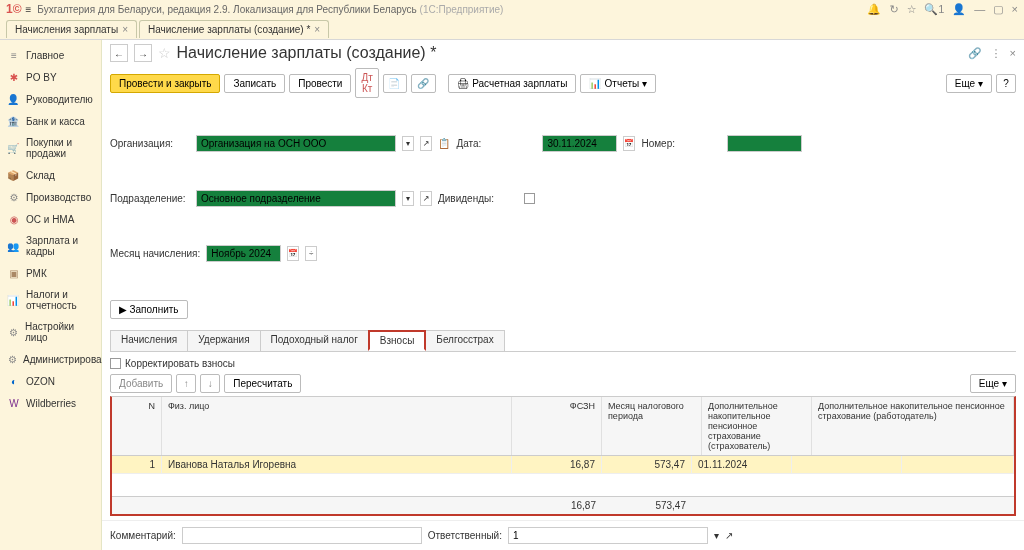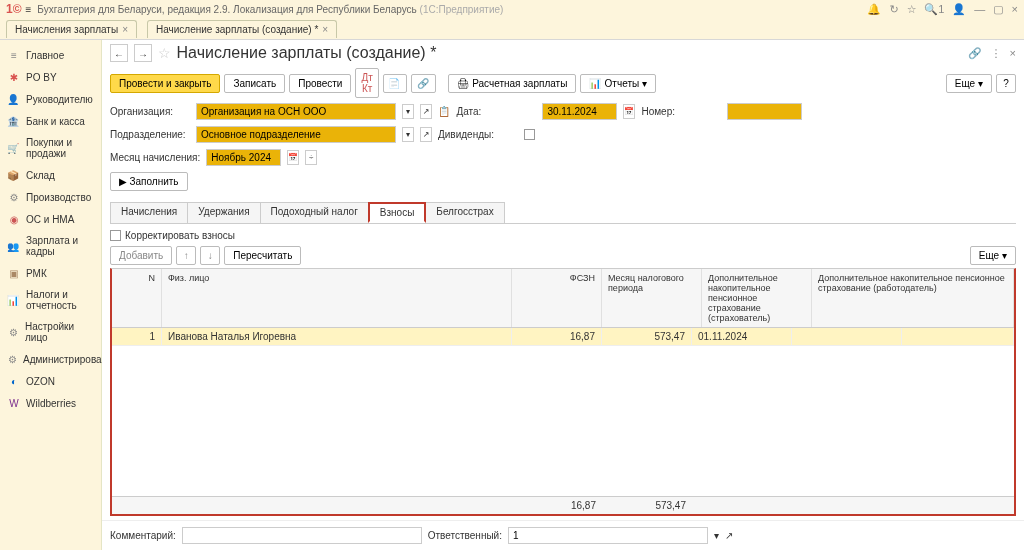--- a/index.html
+++ b/index.html
@@ -5,44 +5,44 @@
 * { box-sizing: border-box; margin: 0; padding: 0; font-family: Arial, sans-serif; }
 body { background: #fff; font-size: 11px; color: #333; overflow: hidden; }
 .app { width: 1024px; height: 550px; display: flex; flex-direction: column; }
 .titlebar { background: #fdf5dc; height: 18px; display: flex; align-items: center; padding: 0 6px; font-size: 10px; }
 .titlebar .logo { color: #d9534f; font-weight: bold; font-size: 12px; margin-right: 4px; }
 .titlebar .burger { margin-right: 6px; cursor: pointer; }
 .titlebar .title-text { color: #666; }
 .titlebar .paren { color: #aaa; }
 .titlebar .right-icons { margin-left: auto; display: flex; gap: 8px; align-items: center; color: #888; }
 .titlebar .right-icons span { cursor: pointer; font-size: 11px; }
-.tabs-row { background: #fdf5dc; height: 22px; display: flex; align-items: center; padding-left: 6px; border-bottom: 1px solid #d7d7d7; gap: 8px; }
+.tabs-row { background: #fdf5dc; height: 22px; display: flex; align-items: center; padding-left: 6px; border-bottom: 1px solid #d7d7d7; }
 .tab { background: #fdf5dc; border: 1px solid #c8c8a8; border-bottom: none; padding: 3px 8px; margin-right: 2px; font-size: 10px; display: flex; align-items: center; gap: 4px; cursor: pointer; border-radius: 3px 3px 0 0; }
 .tab .close-x { color: #888; cursor: pointer; }
 .main { flex: 1; display: flex; overflow: hidden; }
 .sidebar { width: 102px; background: #fdf5dc; border-right: 1px solid #e5e5c5; display: flex; flex-direction: column; padding-top: 4px; }
 .sidebar .item { display: flex; align-items: center; gap: 6px; padding: 5px 8px; font-size: 10px; cursor: pointer; }
 .sidebar .icn { width: 12px; height: 12px; display: inline-flex; align-items: center; justify-content: center; font-size: 10px; }
 .content { flex: 1; display: flex; flex-direction: column; background: #fff; overflow: hidden; }
 .page-header { display: flex; align-items: center; padding: 4px 8px; gap: 6px; }
 .page-header .nav-btn { border: 1px solid #ccc; width: 18px; height: 18px; display: inline-flex; align-items: center; justify-content: center; font-size: 10px; cursor: pointer; background: #fff; }
 .page-header .star { color: #ccc; font-size: 14px; }
 .page-header h1 { font-size: 16px; font-weight: normal; color: #333; }
 .page-header .right-ic { margin-left: auto; display: flex; gap: 8px; color: #888; }
 .page-header .right-ic span { cursor: pointer; }
 .toolbar { display: flex; align-items: center; gap: 4px; padding: 2px 8px; }
 .btn { border: 1px solid #bbb; background: #fff; padding: 3px 8px; font-size: 10px; cursor: pointer; border-radius: 2px; }
 .btn.yellow { background: #ffd94a; border-color: #d4a800; }
 .btn.icon-only { padding: 3px 5px; min-width: 20px; text-align: center; }
 .btn.ghost { color: #888; }
 .toolbar .sep { width: 4px; }
 .toolbar .right-group { margin-left: auto; display: flex; gap: 4px; align-items: center; }
-.form-row { display: flex; align-items: center; gap: 6px; padding: 3px 8px; font-size: 10px; }
+.form-row { display: flex; align-items: center; gap: 6px; padding: 3px 8px; font-size: 10px; margin-top: 32px; }
 .form-row label { min-width: 80px; color: #333; }
-.form-row .input { border: 1px solid #ccc; padding: 2px 4px; font-size: 10px; background: #eab308; }
+.form-row .input { border: 1px solid #ccc; padding: 2px 4px; font-size: 10px; background: #15803d; }
 .form-row .w200 { width: 200px; }
 .form-row .w80 { width: 75px; }
 .form-row .dd { width: 12px; text-align: center; border: 1px solid #ccc; cursor: pointer; font-size: 8px; padding: 2px 0; }
 .inner-tabs { display: flex; margin: 8px 8px 0 8px; border-bottom: 1px solid #ccc; }
 .inner-tab { border: 1px solid #ccc; border-bottom: none; padding: 3px 10px; font-size: 10px; cursor: pointer; background: #f5f5f5; margin-right: -1px; }
 .inner-tab.active { background: #fff; border: 2px solid #c0392b; border-bottom: 2px solid #fff; position: relative; z-index: 1; }
 .tab-content { padding: 4px 8px; flex: 1; display: flex; flex-direction: column; overflow: hidden; }
 .check-row { display: flex; align-items: center; gap: 4px; font-size: 10px; padding: 2px 0; }
 .sub-toolbar { display: flex; gap: 4px; align-items: center; padding: 3px 0; }
 .sub-toolbar .right-group { margin-left: auto; }

